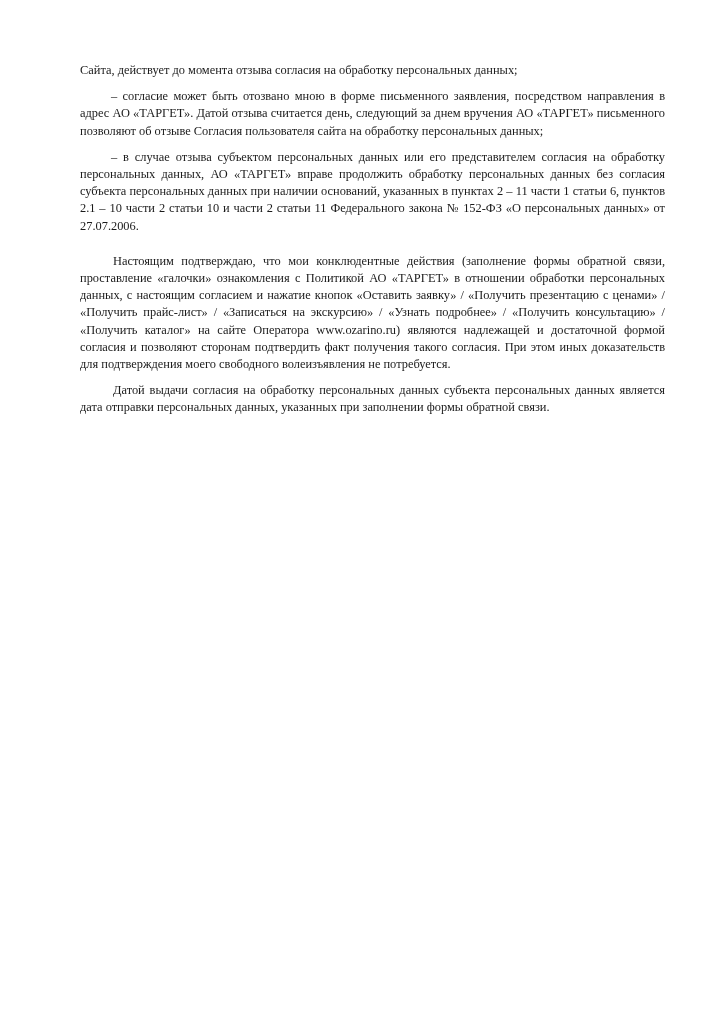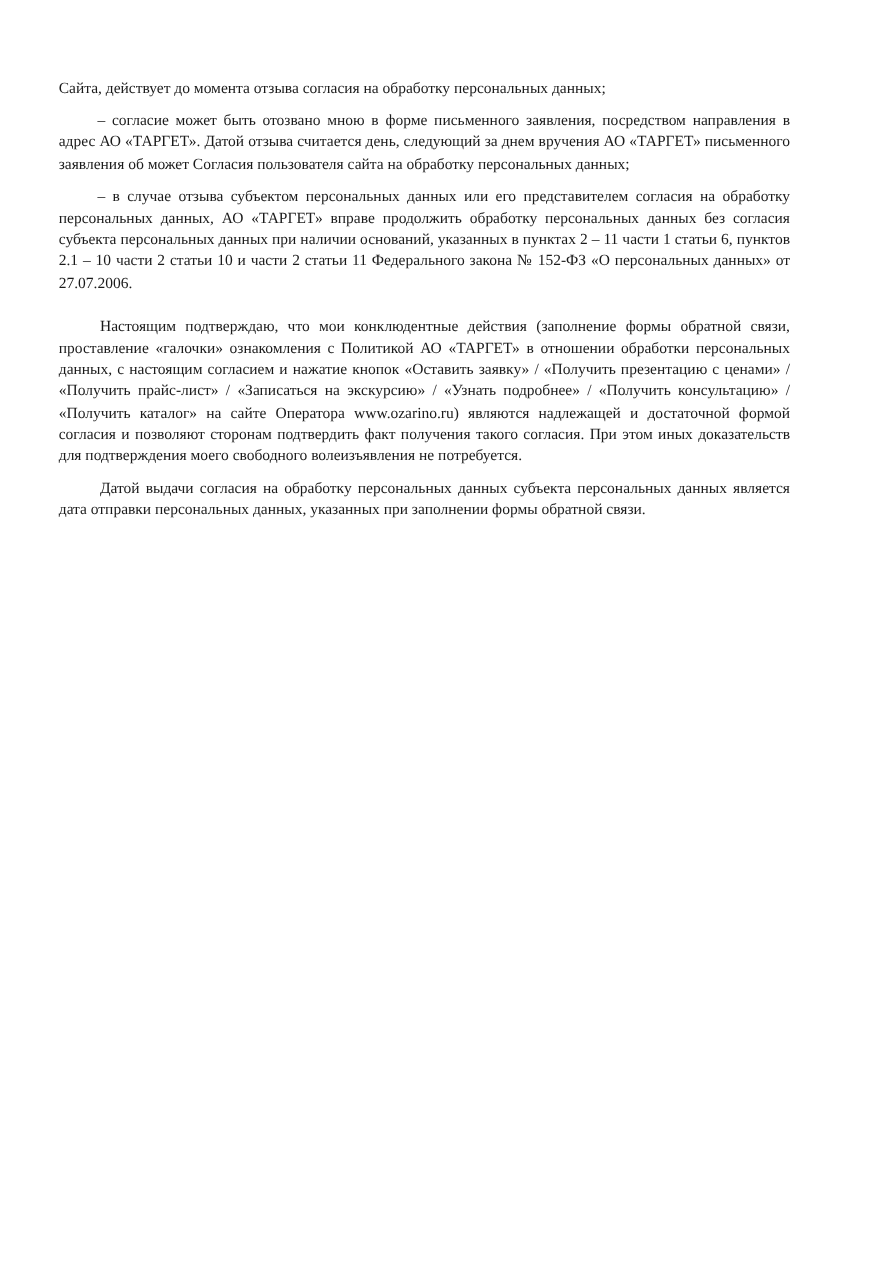--- a/index.html
+++ b/index.html
@@ -17,21 +17,21 @@
   }
   .page {
     position: relative;
     width: 715px;
     height: 1011px;
     background: #ffffff;
     box-sizing: border-box;
   }
   .doc-body {
     position: absolute;
-    left: 47px;
+    left: 80px;
     top: 62px;
     width: 585px;
   }
   .para {
     margin: 0;
     font-size: 12.4px;
     line-height: 17.2px;
     text-align: justify;
     text-justify: inter-word;
     hyphens: none;
@@ -61,21 +61,21 @@
   }
 </style>
 </head>
 <body>
 
 <div class="page">
   <div class="doc-body">
 
     <p class="para cont">Сайта, действует до момента отзыва согласия на обработку персональных данных;</p>
 
-    <p class="para clause">– согласие может быть отозвано мною в форме письменного заявления, посредством направления в адрес АО «ТАРГЕТ». Датой отзыва считается день, следующий за днем вручения АО «ТАРГЕТ» письменного заявления об может Согласия пользователя сайта на обработку персональных данных;</p>
+    <p class="para clause">– согласие может быть отозвано мною в форме письменного заявления, посредством направления в адрес АО «ТАРГЕТ». Датой отзыва считается день, следующий за днем вручения АО «ТАРГЕТ» письменного позволяют об отзыве Согласия пользователя сайта на обработку персональных данных;</p>
 
 
     <p class="para clause">– в случае отзыва субъектом персональных данных или его представителем согласия на обработку персональных данных, АО «ТАРГЕТ» вправе продолжить обработку персональных данных без согласия субъекта персональных данных при наличии оснований, указанных в пунктах 2 – 11 части 1 статьи 6, пунктов 2.1 – 10 части 2 статьи 10 и части 2 статьи 11 Федерального закона № 152-ФЗ «О персональных данных» от 27.07.2006.</p>
 
 
     <div class="spacer-lg"></div>
 
     <p class="para block">Настоящим подтверждаю, что мои конклюдентные действия (заполнение формы обратной связи, проставление «галочки» ознакомления с Политикой АО «ТАРГЕТ» в отношении обработки персональных данных, с настоящим согласием и нажатие кнопок «Оставить заявку» / «Получить презентацию с ценами» / «Получить прайс-лист» / «Записаться на экскурсию» / «Узнать подробнее» / «Получить консультацию» / «Получить каталог» на сайте Оператора www.ozarino.ru) являются надлежащей и достаточной формой согласия и позволяют сторонам подтвердить факт получения такого согласия. При этом иных доказательств для подтверждения моего свободного волеизъявления не потребуется.</p>
 
     <p class="para block last">Датой выдачи согласия на обработку персональных данных субъекта персональных данных является дата отправки персональных данных, указанных при заполнении формы обратной связи.</p>

